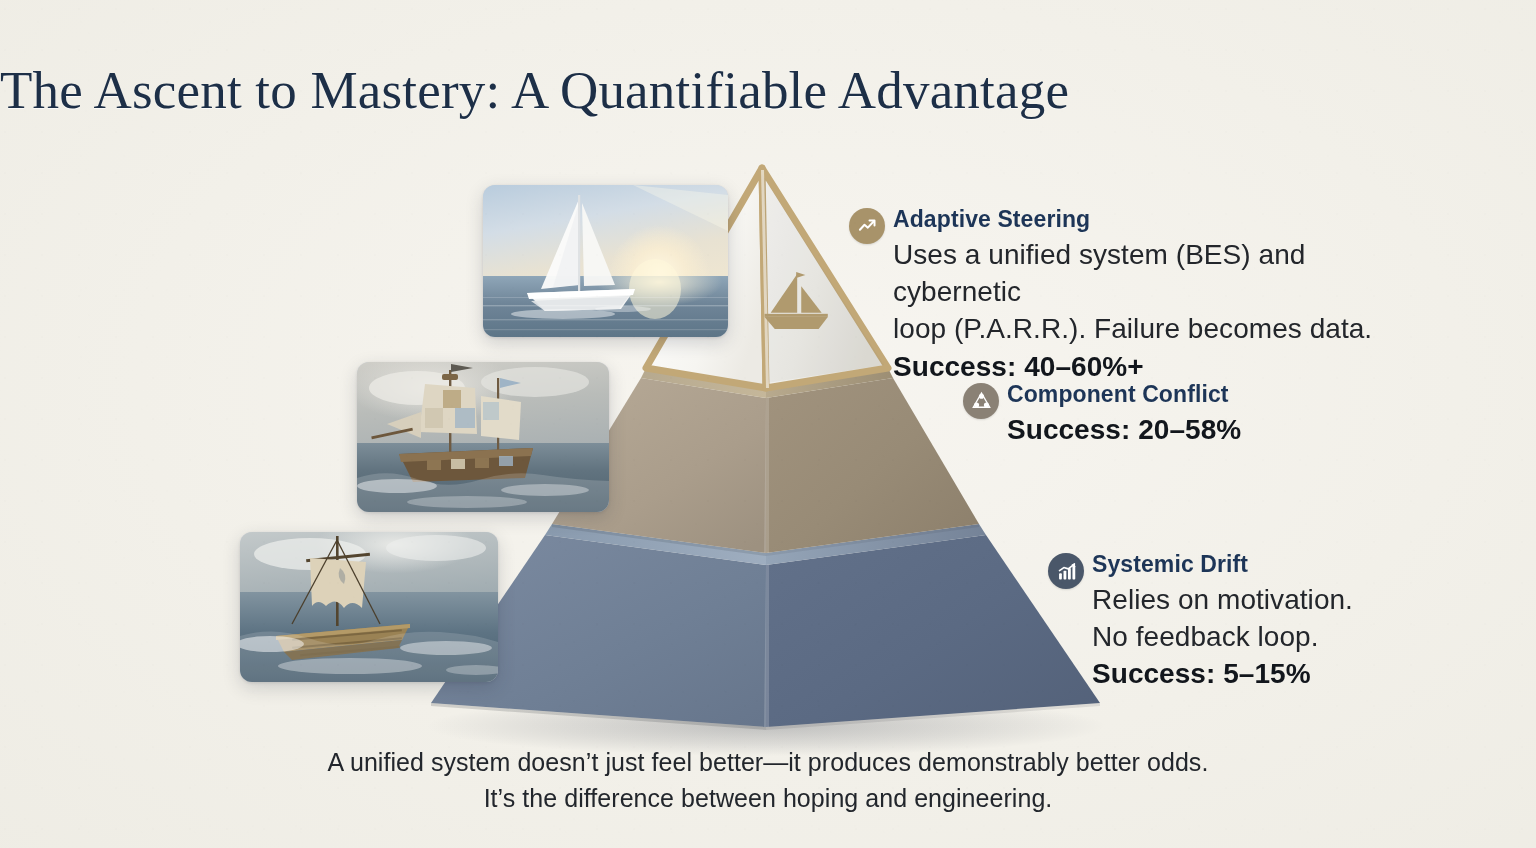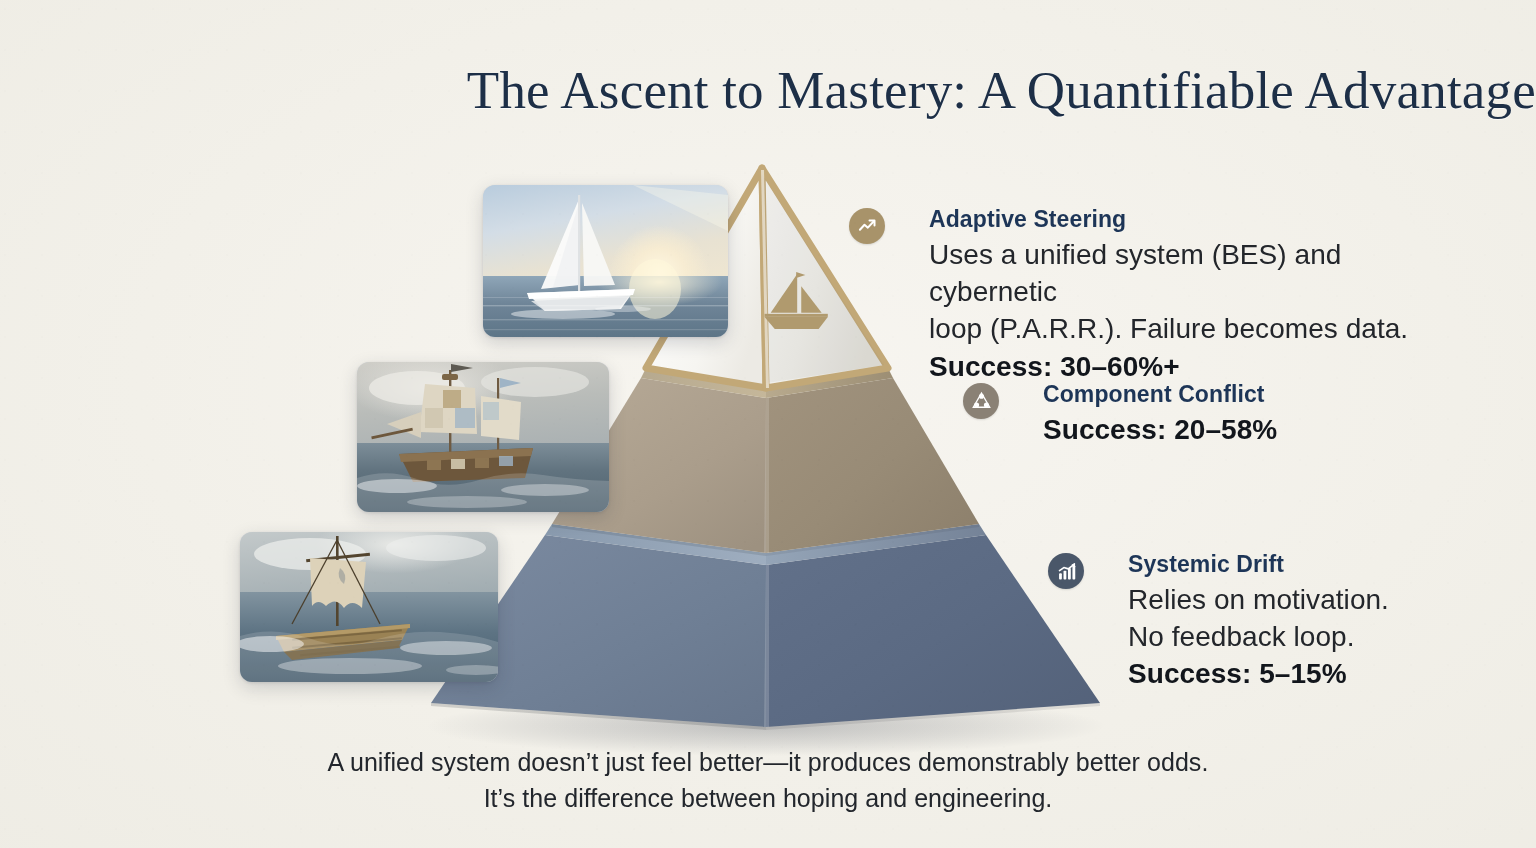--- a/index.html
+++ b/index.html
@@ -32,21 +32,21 @@
       radial-gradient(circle at 41% 88%, rgba(0,0,0,.012) 0 1px, transparent 1px),
       radial-gradient(circle at 88% 33%, rgba(0,0,0,.010) 0 1px, transparent 1px);
     background-size: 37px 41px, 53px 47px, 61px 59px, 43px 67px;
   }
 
   
   #title {
     position: absolute;
     left: 0; right: 0;
     top: 60px;
-    text-align: right;
+    text-align: left;
     font-family: "Liberation Serif", "DejaVu Serif", serif;
     font-size: 53px;
     letter-spacing: .2px;
     color: #1d2f४7;
     color: #1d2f47;
     text-shadow: 0 1px 0 rgba(255,255,255,.7);
     white-space: nowrap;
   }
 
   
@@ -113,21 +113,21 @@
   
   .callout { position: absolute; }
   .callout .badge {
     position: absolute;
     left: 0; top: 2px;
     width: 36px; height: 36px;
     border-radius: 50%;
     display: flex; align-items: center; justify-content: center;
     box-shadow: 0 1px 2px rgba(0,0,0,.12);
   }
-  .callout .body { margin-left: 80px; }
+  .callout .body { margin-left: 44px; }
   .callout h3 {
     margin: 0 0 3px 0;
     font-size: 23px;
     font-weight: 700;
     color: #1d3557;
     letter-spacing: .1px;
   }
   .callout p {
     margin: 0;
     font-size: 28px;
@@ -376,21 +376,21 @@
     <div class="badge" style="background:#a8936a">
       <svg width="20" height="20" viewBox="0 0 24 24" fill="none" stroke="#ffffff" stroke-width="2.4" stroke-linecap="round" stroke-linejoin="round">
         <polyline points="3.5,16.5 9,10.5 13,14 20.5,6"></polyline>
         <polyline points="15,5.5 21,5.5 21,11.5"></polyline>
       </svg>
     </div>
     <div class="body">
       <h3>Adaptive Steering</h3>
       <p>Uses a unified system (BES) and cybernetic</p>
       <p>loop (P.A.R.R.). Failure becomes data.</p>
-      <p class="success">Success: 30–60%+</p>
+      <p class="success">Success: 40–60%+</p>
     </div>
   </div>
 
   <div class="callout" id="callout-2">
     <div class="badge" style="background:#8a8175">
       <svg width="21" height="21" viewBox="0 0 24 24" fill="#ffffff">
         <circle cx="12" cy="6" r="2.9"></circle>
         <circle cx="6.4" cy="16" r="2.9"></circle>
         <circle cx="17.6" cy="16" r="2.9"></circle>
         <path d="M12 2.4 L21.4 18.6 L2.6 18.6 Z" fill="none" stroke="#ffffff" stroke-width="1.5"></path>

